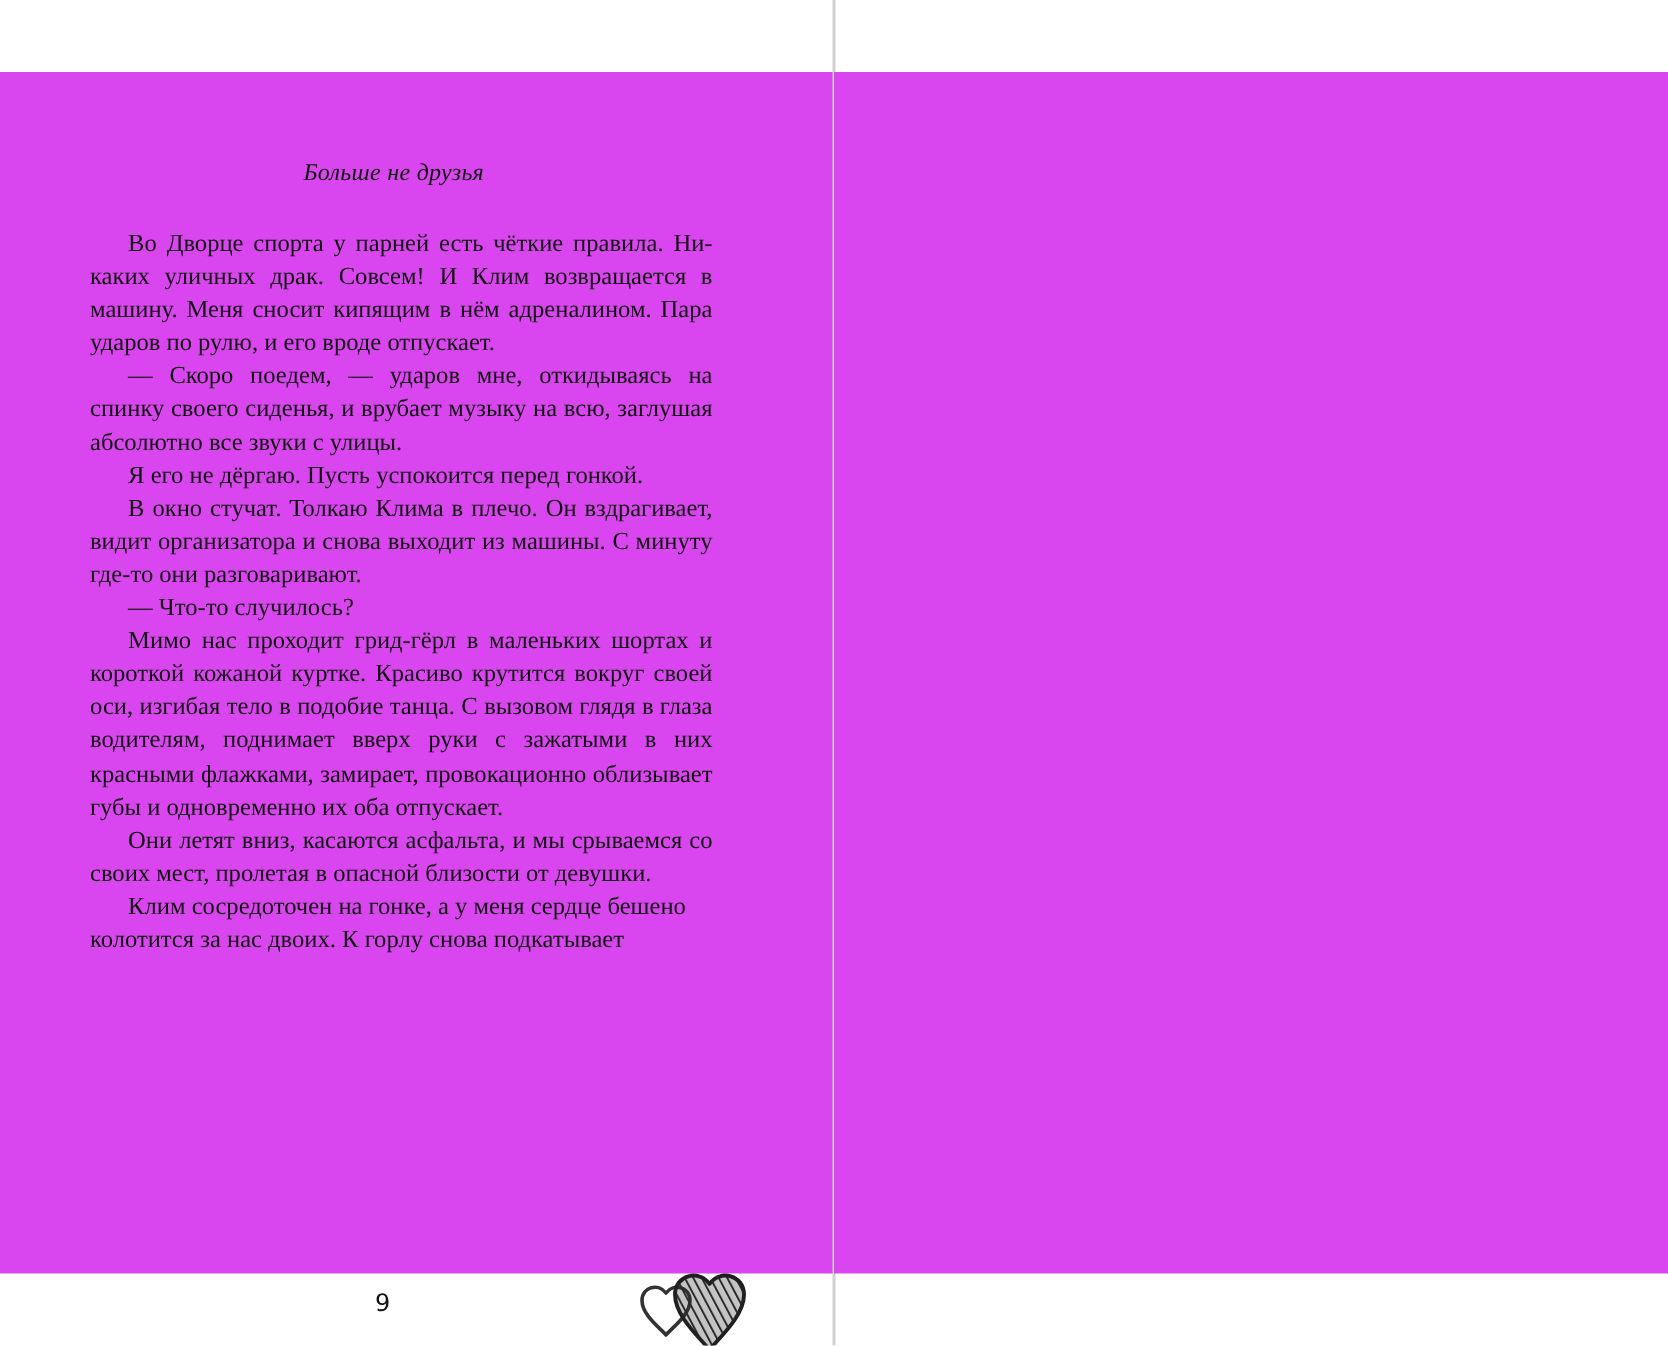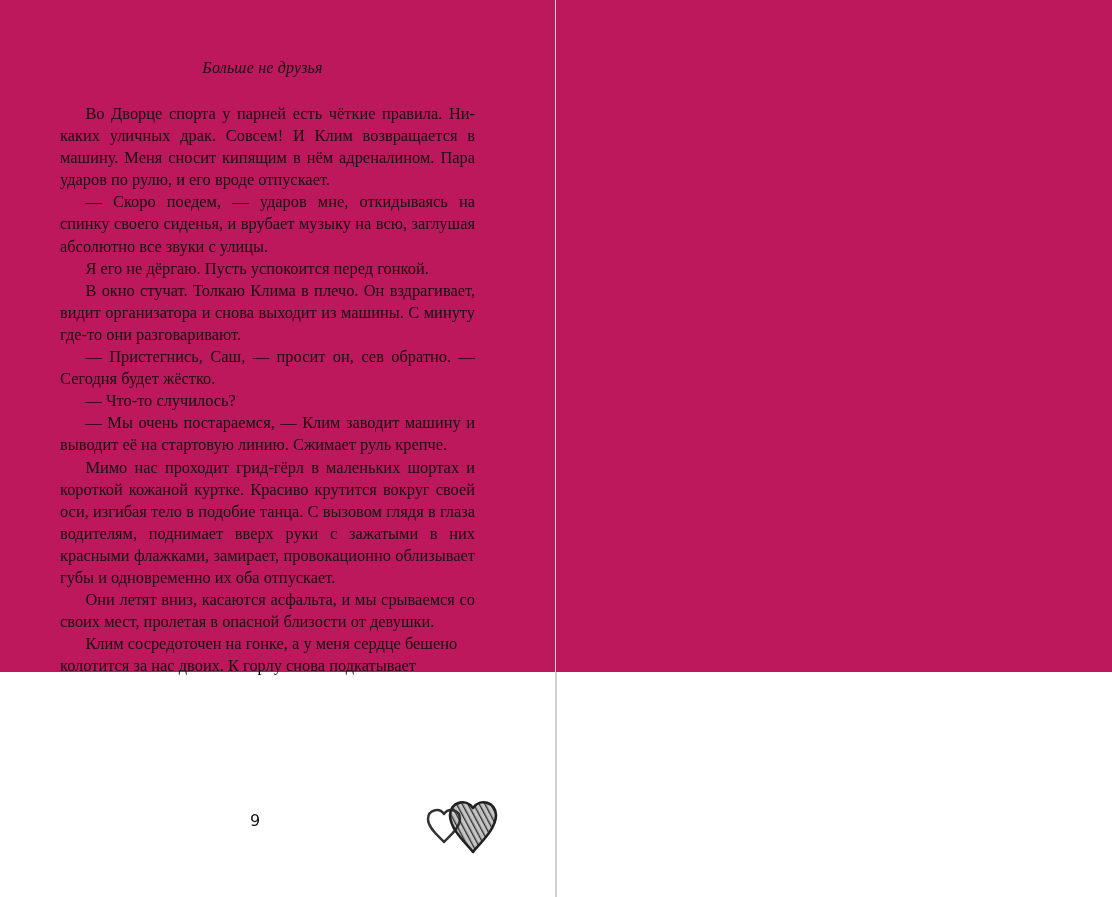--- a/index.html
+++ b/index.html
@@ -17,23 +17,24 @@
   }
 
   .spread {
     position: absolute;
     inset: 0;
     display: flex;
   }
 
   .page {
     position: relative;
-    height: 672px;
+    height: 801px;
     box-sizing: border-box;
-    background: #be185d;
+    background: #d946ef;
+    margin-top: 48px;
   }
   .page-left  { width: 556px; }
   .page-right { width: 556px; }
 
   .gutter {
     position: absolute;
     top: 0;
     left: 555px;
     width: 2px;
     height: 897px;
@@ -108,23 +109,21 @@
 
   <div class="page page-left">
 
     <div class="runhead runhead-left">Больше не друзья</div>
 
     <div class="col col-left">
       <p>Во Дворце спорта у парней есть чёткие правила. Ни­каких уличных драк. Совсем! И Клим возвращается в машину. Меня сносит кипящим в нём адреналином. Пара ударов по рулю, и его вроде отпускает.</p>
       <p>— Скоро поедем, — ударов мне, откидываясь на спинку своего сиденья, и врубает музыку на всю, заглушая абсолютно все звуки с улицы.</p>
       <p>Я его не дёргаю. Пусть успокоится перед гонкой.</p>
       <p>В окно стучат. Толкаю Клима в плечо. Он вздраги­вает, видит организатора и снова выходит из машины. С минуту где-то они разговаривают.</p>
-      <p>— Пристегнись, Саш, — просит он, сев обратно. — Сегодня будет жёстко.</p>
       <p>— Что-то случилось?</p>
-      <p>— Мы очень постараемся, — Клим заводит маши­ну и выводит её на стартовую линию. Сжимает руль крепче.</p>
       <p>Мимо нас проходит грид-гёрл в маленьких шортах и короткой кожаной куртке. Красиво крутится вокруг своей оси, изгибая тело в подобие танца. С вызовом гля­дя в глаза водителям, поднимает вверх руки с зажатыми в них красными флажками, замирает, провокацион­но облизывает губы и одновременно их оба отпускает.</p>
       <p>Они летят вниз, касаются асфальта, и мы срываем­ся со своих мест, пролетая в опасной близости от де­вушки.</p>
       <p class="last-line-left">Клим сосредоточен на гонке, а у меня сердце беше­но колотится за нас двоих. К горлу снова подкатывает</p>
     </div>
 
     <div class="folio">9</div>
 
     <div class="ornament">
       <svg viewBox="0 0 96 70" xmlns="http://www.w3.org/2000/svg">
         <defs>

